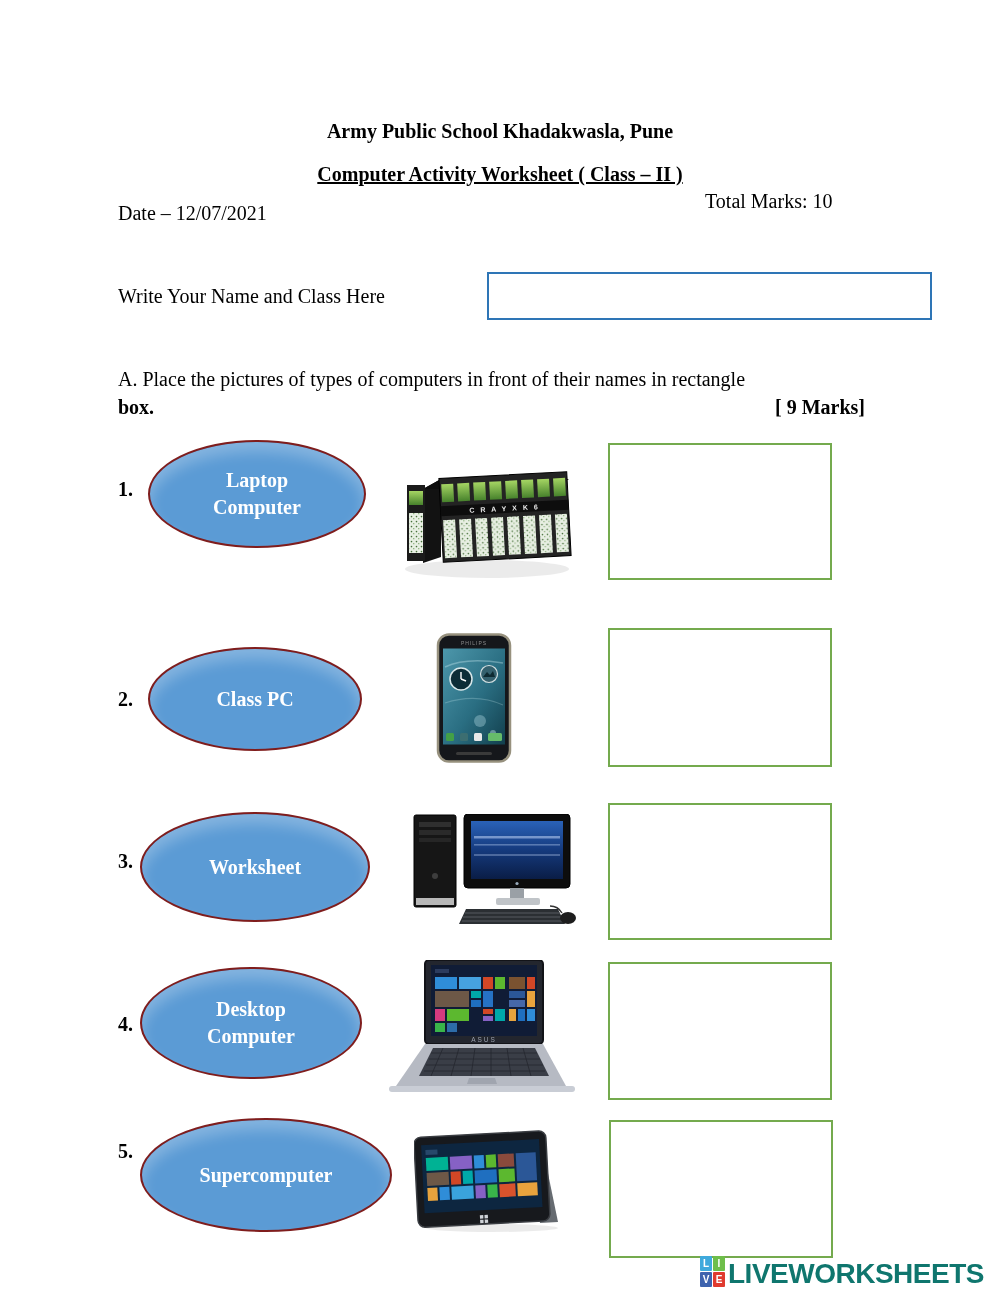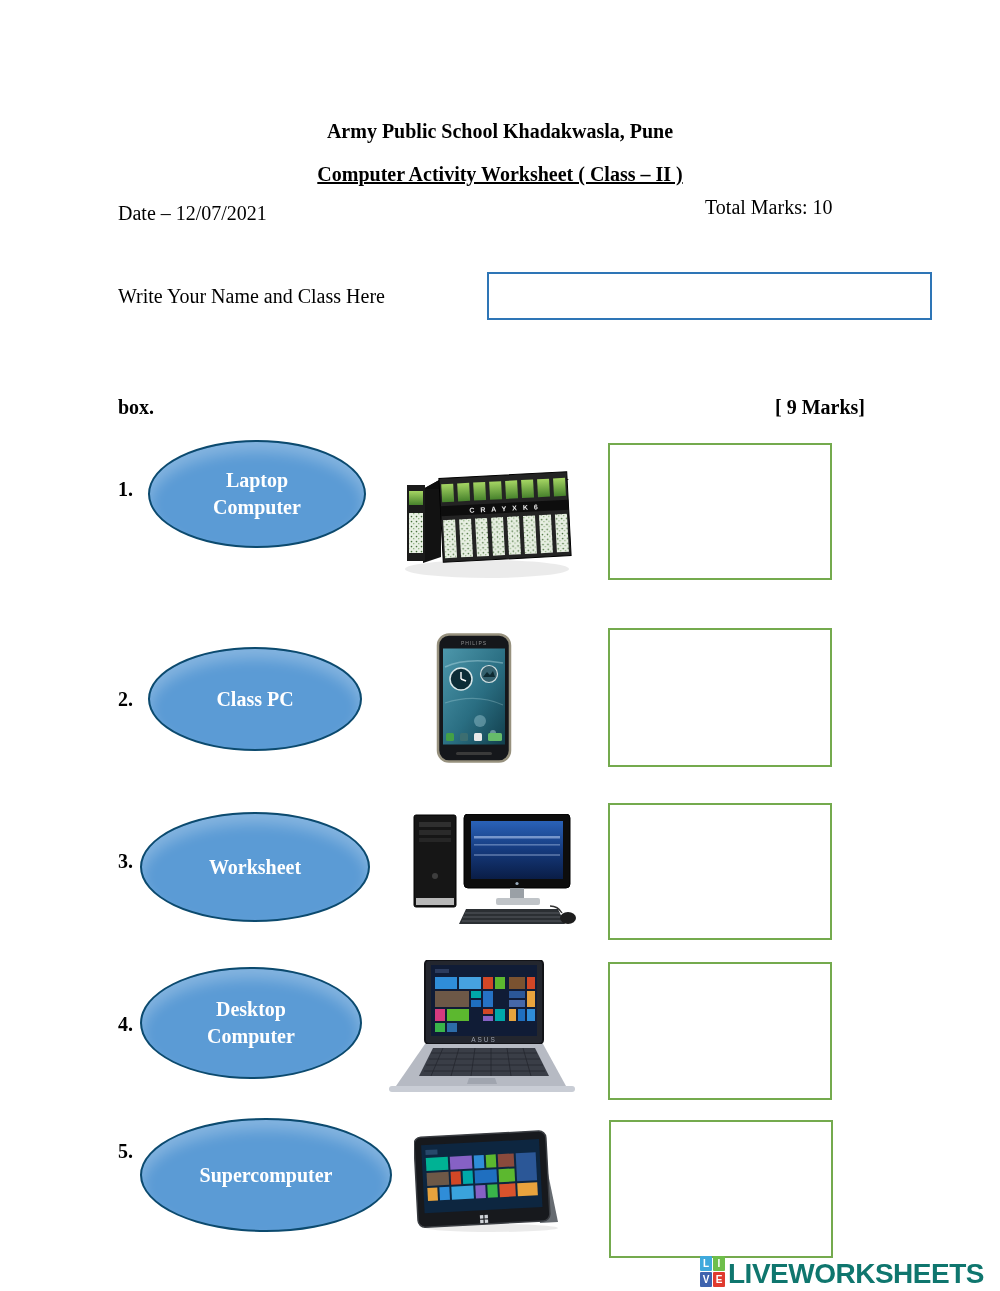--- a/index.html
+++ b/index.html
@@ -16,21 +16,21 @@
     position:absolute; left:487px; top:272px; width:445px; height:48px;
     border:2px solid #2e75b6; background:#ffffff; outline:none;
     font-family:"Liberation Serif", serif; font-size:18px; padding:4px 8px;
   }
   .section-line2 {
     position:absolute; left:118px; top:396px; width:747px;
     display:flex; justify-content:space-between; font-weight:bold; font-size:20px;
   }
   .item-num { position:absolute; left:118px; font-weight:bold; font-size:20px; }
   .ellipse {
-    position:absolute; background:#5b9bd5; border:2px solid #0c4a6e; border-radius:50%;
+    position:absolute; background:#5b9bd5; border:2px solid #7f1d1d; border-radius:50%;
     display:flex; align-items:center; justify-content:center;
     box-shadow: inset 0 10px 14px rgba(255,255,255,0.25);
   }
   .ellipse span {
     width:145px; text-align:center; color:#ffffff; font-weight:bold;
     font-size:20px; line-height:1.35; font-family:"Liberation Serif", serif;
   }
   .dropbox {
     position:absolute; left:608px; width:224px; height:138px;
     border:2px solid #74aa4e; background:#ffffff;
@@ -54,25 +54,26 @@
   }
 </style>
 </head>
 <body>
 
 <div class="page">
 
   <div class="abs title" style="top:120px;">Army Public School Khadakwasla, Pune</div>
   <div class="abs title" style="top:163px;text-decoration:underline;">Computer Activity Worksheet ( Class – II )</div>
   <div class="abs bold19" style="left:118px; top:202px;">Date – 12/07/2021</div>
-  <div class="abs bold19" style="left:705px; top:196px;text-align:right;">Total Marks: 10</div>
+  <div class="abs bold19" style="left:705px; top:190px;text-align:right;">Total Marks: 10</div>
 
   <div class="abs bold19" style="left:118px; top:285px;">Write Your Name and Class Here</div>
   <input type="text" class="name-input" value="" style="">
 
+  <div class="abs bold19" style="left:118px; top:368px; width:770px;">A. Place the pictures of types of computers in front of their names in rectangle</div>
   <div class="section-line2">
     <span>box.</span>
     <span>[ 9 Marks]</span>
   </div>
 
   <div class="item-num" style="top:478px;">1.</div>
   <div class="ellipse" style="left:148px; top:440px; width:218px; height:108px;">
     <span>Laptop Computer</span>
   </div>
   <div class="img-wrap" style="left:395px; top:455px; width:182px; height:126px;">

